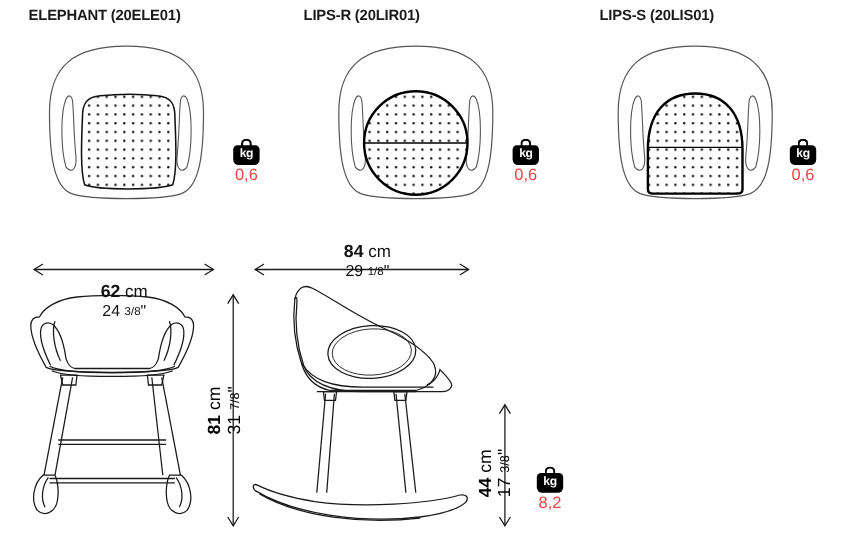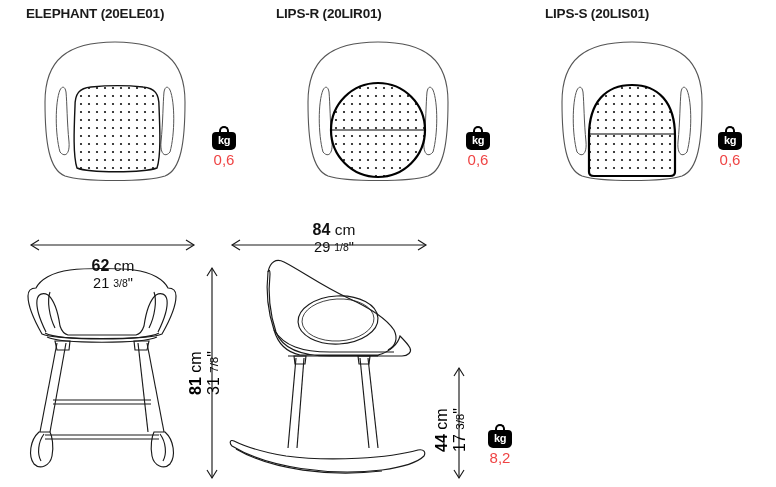--- a/index.html
+++ b/index.html
@@ -404,21 +404,21 @@
       </g>
     </g>
   </svg>
 
   <div class="dim-h" id="dim-width-front">
     <div class="metric">
       <b>62</b>
       <span>cm</span>
     </div>
     <div class="imperial">
-      <span>21</span>
+      <span>24</span>
       <span class="frac"><sup>3</sup>/<sub>8</sub></span><span>"</span>
     </div>
   </div>
 
   <div class="dim-h" id="dim-width-side">
     <div class="metric">
       <b>84</b>
       <span>cm</span>
     </div>
     <div class="imperial">

